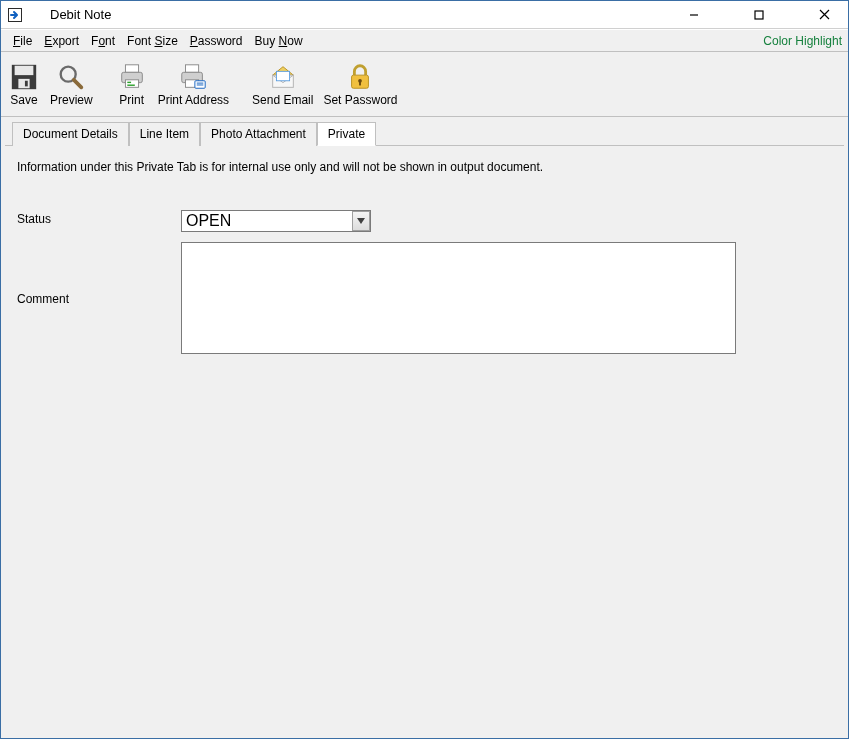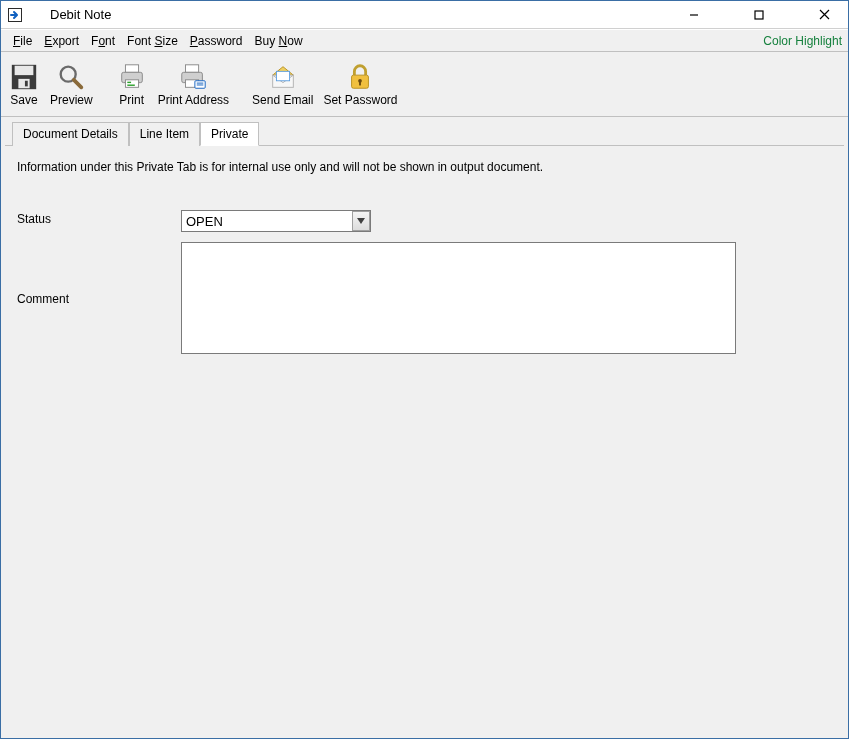--- a/index.html
+++ b/index.html
@@ -153,21 +153,21 @@
   .selectwrap {
     position: relative;
     width: 190px;
     height: 22px;
   }
   .selectbox {
     width: 100%; height: 100%;
     border: 1px solid #7a7a7a;
     background: #fff;
     padding: 2px 22px 2px 4px;
-    font-size: 13px;
+    font-size: 16px;
     font-family: inherit;
     appearance: none;
   }
   .selectarrow {
     position: absolute;
     right: 1px; top: 1px; bottom:1px;
     width: 18px;
     background: linear-gradient(#f5f5f5,#ddd);
     border-left: 1px solid #a0a0a0;
     border-right: 1px solid #a0a0a0;
@@ -297,20 +297,21 @@
         </svg>
       </span>
       <span class="tlabel">Set Password</span>
     </div>
   </div>
 
   <div class="tabarea">
     <div class="tabstrip">
       <div class="tab">Document Details</div>
       <div class="tab">Line Item</div>
+      <div class="tab">Photo Attachment</div>
       <div class="tab active">Private</div>
     </div>
     <div class="tabcontent">
       <div class="infoline">Information under this Private Tab is for internal use only and will not be shown in output document.</div>
 
       <div class="formrow">
         <div class="formlabel">Status</div>
         <div class="selectwrap">
           <input class="selectbox" type="text" readonly="" value="OPEN" style="">
           <div class="selectarrow">

